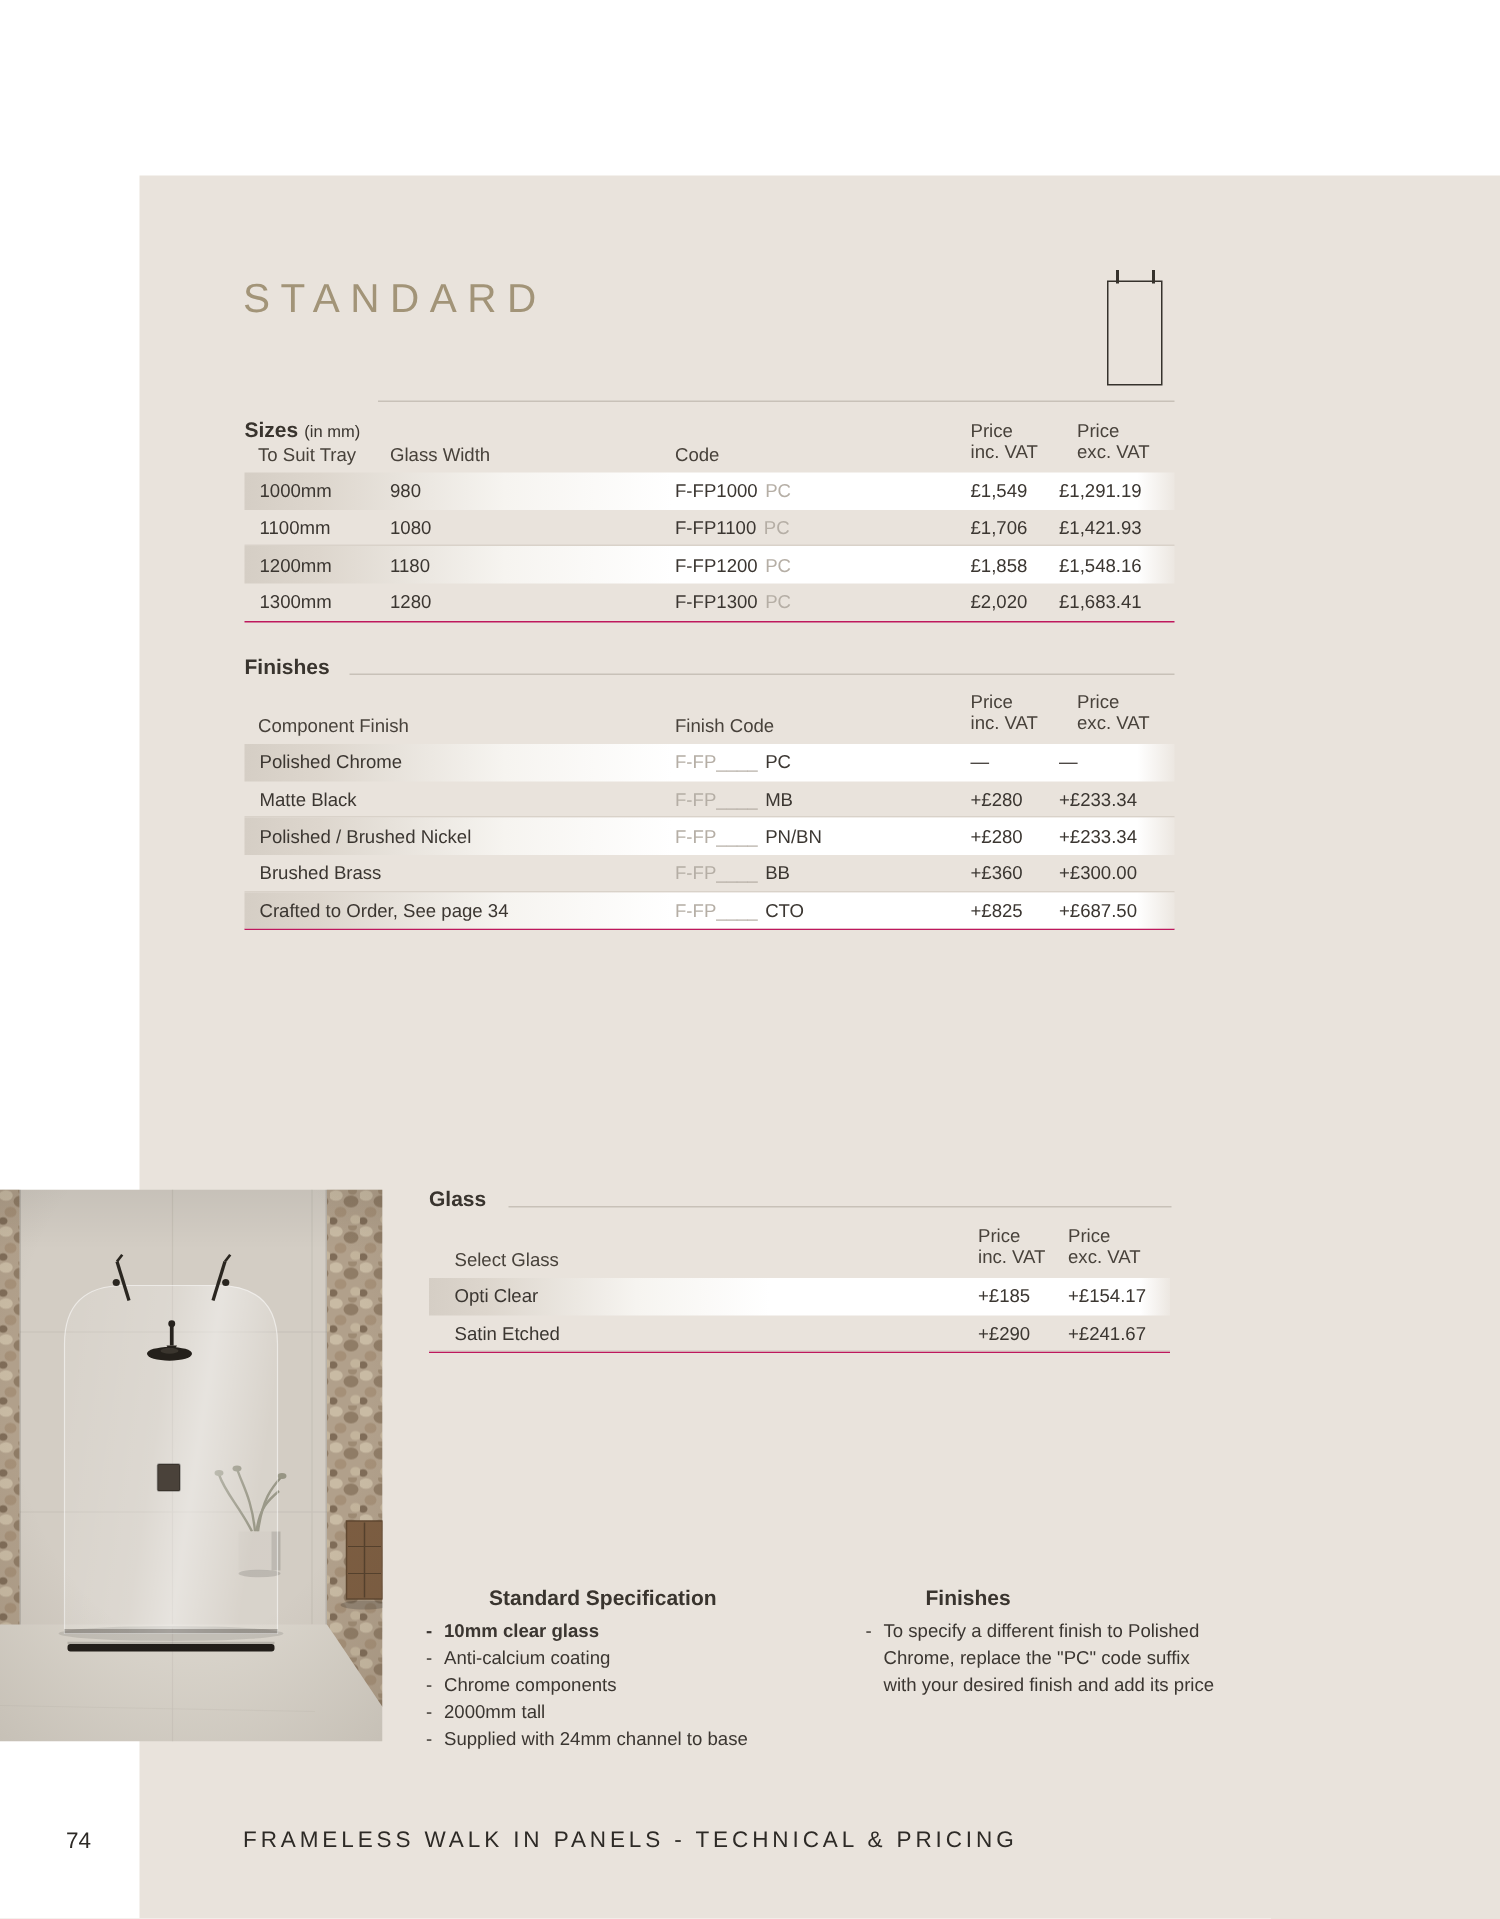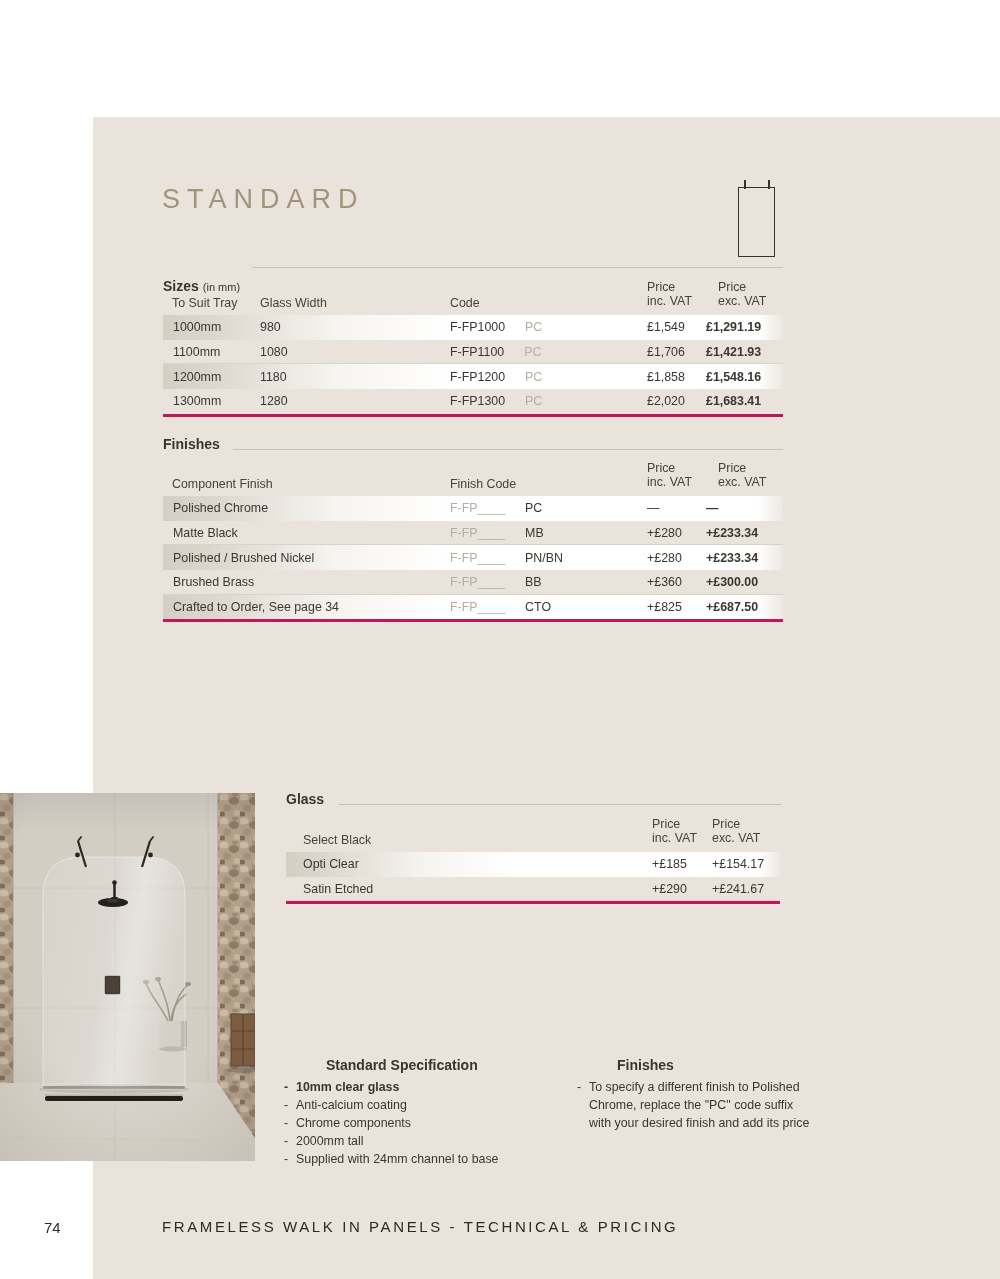--- a/index.html
+++ b/index.html
@@ -14,29 +14,29 @@
   
   .pframe{left:738px;top:187px;width:37px;height:70px;border:1.5px solid #36322c;box-sizing:border-box;}
   .ptick{width:1.5px;height:9px;background:#36322c;top:180px;}
   
   .sec-h{font-size:14px;font-weight:700;color:#39342e;white-space:nowrap;}
   .sec-note{font-size:11px;font-weight:400;color:#39342e;margin-left:4px;}
   .rule{height:1px;background:#c8c1b8;}
   
   .th{font-size:12.4px;color:#48423b;white-space:nowrap;line-height:14px;}
   
-  .tbl{position:absolute;border-bottom:3px solid #be185d;}
+  .tbl{position:absolute;border-bottom:1px solid #be185d;}
   .trow{position:relative;height:24.7px;}
   .trow.hl{background:linear-gradient(90deg,#d5cec5 0%,#ddd6cd 8%,#f6f4f0 28%,#ffffff 46%,#ffffff 96%,#ece7e1 100%);}
   .trow.sep{border-bottom:1px solid #d9d2c9;box-sizing:border-box;}
   .cell{position:absolute;top:50%;transform:translateY(-50%);font-size:12.4px;color:#3b3631;white-space:nowrap;}
   .muted{color:#b5aea5;}
-  .gap-l{margin-left:20px;}
-  
-  .c1{left:10px;} .c2{left:97px;} .c3{left:287px;} .c4{left:484px;} .c5{left:543px;font-weight:bold;}
+  .gap-l{margin-left:5px;}
+  
+  .c1{left:10px;} .c2{left:97px;} .c3{left:287px;} .c4{left:484px;} .c5{left:543px;}
   
   .g1{left:17px;} .g4{left:366px;} .g5{left:426px;}
   
   .blk-h{font-size:14px;font-weight:700;color:#39342e;white-space:nowrap;margin-left:42px;}
   .li{display:flex;font-size:12.4px;color:#3b3631;line-height:18px;white-space:nowrap;}
   .li .dash{width:12px;flex:0 0 12px;}
   .li.indent{padding-left:12px;}
   .li.bold{font-weight:700;}
   
   .pagenum{left:44px;top:1219px;font-size:15px;color:#2d2a26;}
@@ -142,21 +142,21 @@
       <span class="cell c1">Crafted to Order, See page 34</span>
       <span class="cell c3"><span class="muted">F-FP____</span><span class="gap-l">CTO</span></span>
       <span class="cell c4">+£825</span>
       <span class="cell c5">+£687.50</span>
     </div>
   </div>
 
 <div class="abs sec-h" style="left:286px;top:791px;">Glass</div>
 <div class="abs rule" style="left:339px;top:804px;width:442px;"></div>
 
-<div class="abs th" style="left:303px;top:833px;">Select Black</div>
+<div class="abs th" style="left:303px;top:833px;">Select Glass</div>
 <div class="abs th" style="left:652px;top:817px;">
   <div>Price</div>
   <div>inc. VAT</div>
 </div>
 <div class="abs th" style="left:712px;top:817px;">
   <div>Price</div>
   <div>exc. VAT</div>
 </div>
 <div class="tbl" id="glass-rows" style="left:286px;top:852px;width:494px;">
     <div class="trow hl">

